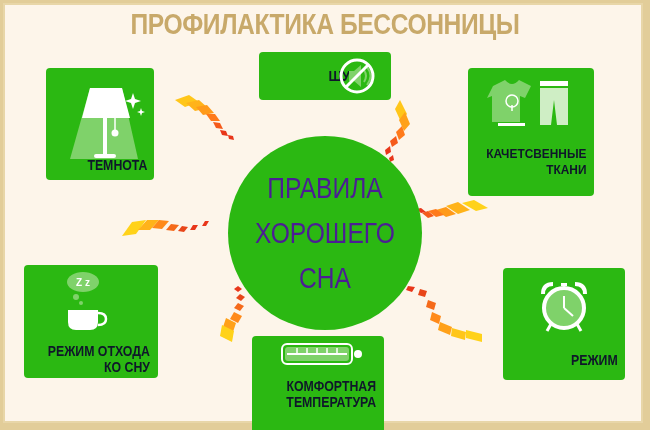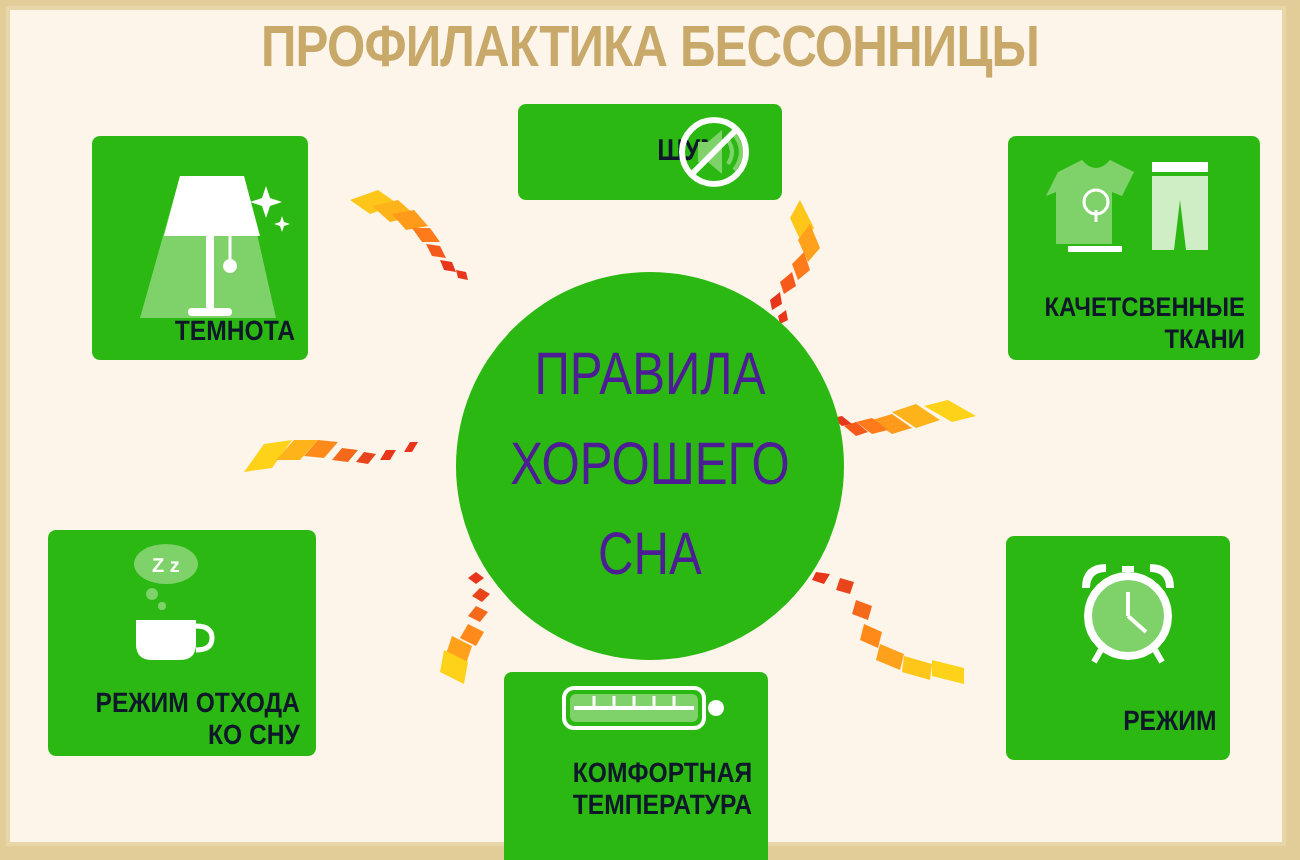--- a/index.html
+++ b/index.html
@@ -110,21 +110,21 @@
   <div class="label" style="top:16px;left:-22px;font-size:15px">ШУМ</div>
   <svg width="40" height="40" style="left:78px;top:4px">
     <path d="M12,15 h5 l7,-6 v22 l-7,-6 h-5z" fill="#7fd26a"></path>
     <path d="M27,14 q4,6 0,12" stroke="#7fd26a" stroke-width="2" fill="none"></path>
     <path d="M30,11 q7,9 0,18" stroke="#7fd26a" stroke-width="2" fill="none"></path>
     <circle cx="20" cy="20" r="16" stroke="#fff" stroke-width="3" fill="none"></circle>
     <line x1="9" y1="31" x2="31" y2="9" stroke="#fff" stroke-width="3"></line>
   </svg>
 </div>
 
-<div class="box" style="left:504px;top:68px;width:126px;height:112px">
+<div class="box" style="left:468px;top:68px;width:126px;height:128px">
   <svg width="126" height="75" style="left:0;top:0">
     <path d="M25,18 l12,-6 q7,8 14,0 l12,6 l-6,12 l-5,-2 v26 h-28 v-26 l-5,2z" fill="#7fd26a"></path>
     <rect x="30" y="55" width="27" height="3" fill="#fff"></rect>
     <circle cx="44" cy="33" r="6" fill="none" stroke="#fff" stroke-width="1.5"></circle>
     <line x1="44" y1="37" x2="44" y2="43" stroke="#fff" stroke-width="1.5"></line>
     <rect x="72" y="13" width="28" height="5" fill="#fff"></rect>
     <path d="M72,20 h28 v37 h-11 l-3,-25 l-3,25 h-11z" fill="#cfeec5"></path>
   </svg>
   <div class="label" style="top:78px;font-size:13.5px">КАЧЕТСВЕННЫЕ</div>
   <div class="label" style="top:94px;font-size:13.5px">ТКАНИ</div>
@@ -154,21 +154,21 @@
         <line x1="65" y1="12" x2="65" y2="18"></line>
         <line x1="75" y1="12" x2="75" y2="18"></line>
         <line x1="85" y1="12" x2="85" y2="18"></line>
     </g>
     <circle cx="106" cy="18" r="4" fill="#fff"></circle>
   </svg>
   <div class="label" style="top:42px">КОМФОРТНАЯ</div>
   <div class="label" style="top:58px">ТЕМПЕРАТУРА</div>
 </div>
 
-<div class="box" style="left:503px;top:268px;width:112px;height:112px">
+<div class="box" style="left:503px;top:268px;width:122px;height:112px">
   <svg width="122" height="75" style="left:0;top:0">
     <path d="M40,26 q0,-10 10,-10" stroke="#fff" stroke-width="4" fill="none"></path>
     <path d="M82,26 q0,-10 -10,-10" stroke="#fff" stroke-width="4" fill="none"></path>
     <rect x="58" y="15" width="6" height="3" fill="#fff"></rect>
     <circle cx="61" cy="40" r="20" fill="#7fd26a" stroke="#fff" stroke-width="4"></circle>
     <line x1="61" y1="40" x2="61" y2="28" stroke="#fff" stroke-width="2"></line>
     <line x1="61" y1="40" x2="70" y2="48" stroke="#fff" stroke-width="2"></line>
     <line x1="48" y1="56" x2="44" y2="63" stroke="#fff" stroke-width="3"></line>
     <line x1="74" y1="56" x2="78" y2="63" stroke="#fff" stroke-width="3"></line>
   </svg>

